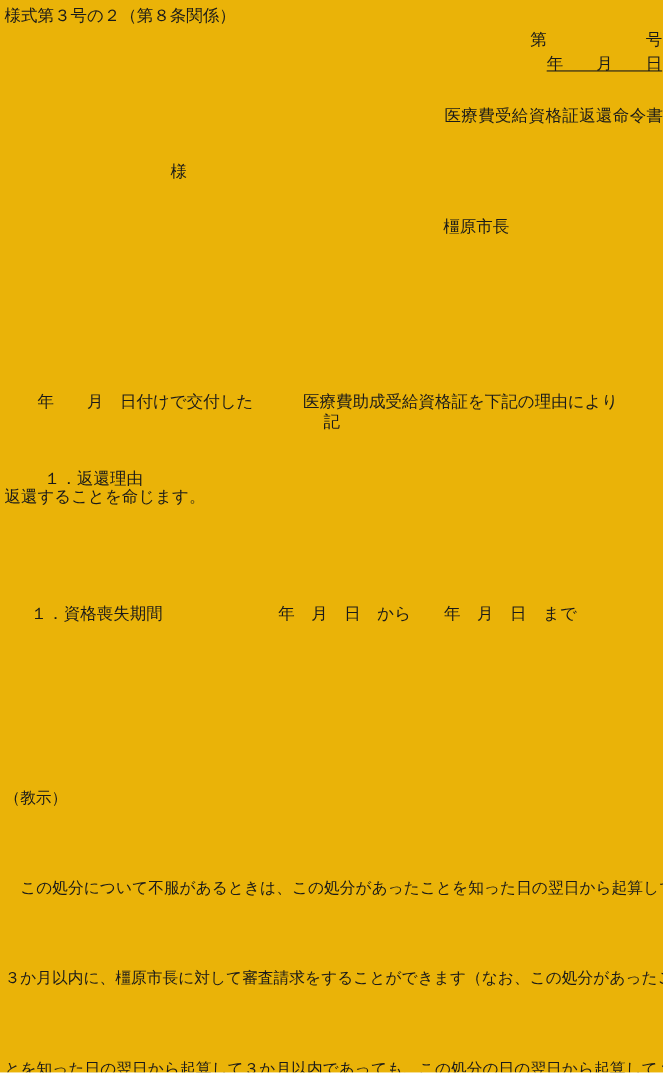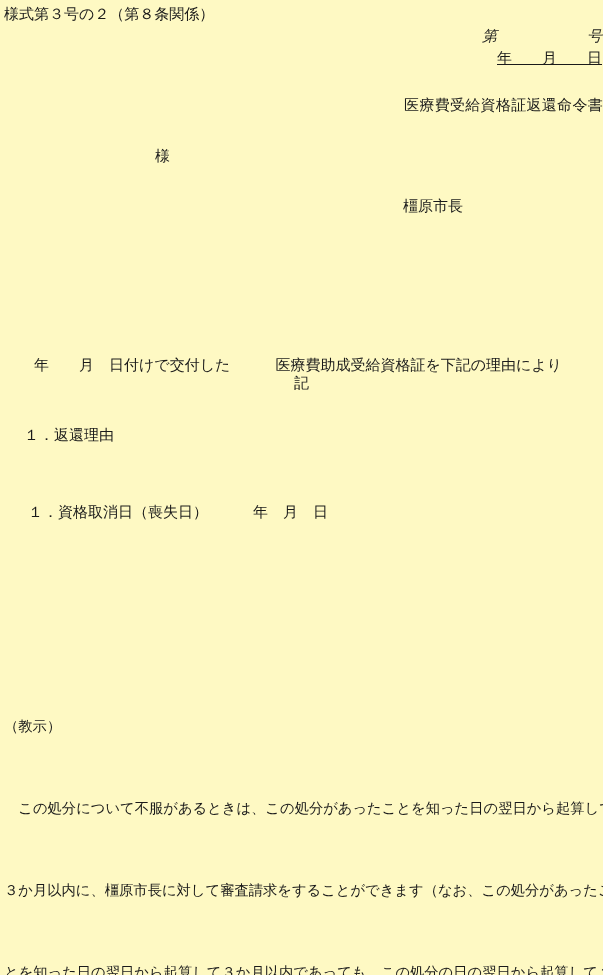--- a/index.html
+++ b/index.html
@@ -4,37 +4,36 @@
 <style>
   html, body {
     margin: 0;
     padding: 0;
     background: #ffffff;
   }
   .page {
     position: relative;
     width: 603px;
     height: 975px;
-    background: #fef9c3;
+    background: #eab308;
     color: #1a1a1a;
     font-family: "Liberation Serif", "DejaVu Serif", serif;
     font-size: 15px;
     white-space: pre;
     overflow: hidden;
   }
   .form-note {
     position: absolute;
     top: 5px;
     left: 4px;
   }
   .doc-no {
     position: absolute;
     top: 27px;
     right: 1px;
-    font-style: italic;
   }
   .issue-date {
     position: absolute;
     top: 49px;
     right: 1px;
     text-decoration: underline;
   }
   .doc-title {
     position: absolute;
     top: 96px;
@@ -64,21 +63,21 @@
   .record-marker {
     position: absolute;
     top: 374px;
     left: 0;
     width: 100%;
     text-align: center;
   }
   .item-reason {
     position: absolute;
     top: 426px;
-    left: 24px;
+    left: 40px;
   }
   .item-cancel {
     position: absolute;
     top: 503px;
     left: 28px;
   }
   .item-loss {
     position: absolute;
     top: 549px;
     left: 28px;
@@ -104,28 +103,29 @@
   <div class="issue-date">年　　月　　日</div>
 
   <div class="doc-title">医療費受給資格証返還命令書</div>
 
   <div class="addressee">様</div>
 
   <div class="issuer">橿原市長</div>
 
   <div class="order-para">
     <div>　　年　　月　日付けで交付した　　　医療費助成受給資格証を下記の理由により</div>
+    <div>返還することを命じます。</div>
   </div>
 
   <div class="record-marker">記</div>
 
   <div class="item-reason">１．返還理由</div>
 
-  <div class="item-cancel">１．資格取消日（喪失日）　　　年　月　日</div>
 
+  <div class="item-loss">１．資格喪失期間　　　　　　　年　月　日　から　　年　月　日　まで</div>
 
   <div class="instructions">
     <div>（教示）</div>
     <div>　この処分について不服があるときは、この処分があったことを知った日の翌日から起算して</div>
     <div>３か月以内に、橿原市長に対して審査請求をすることができます（なお、この処分があったこ</div>
     <div>とを知った日の翌日から起算して３か月以内であっても、この処分の日の翌日から起算して１</div>
     
     
     
     

